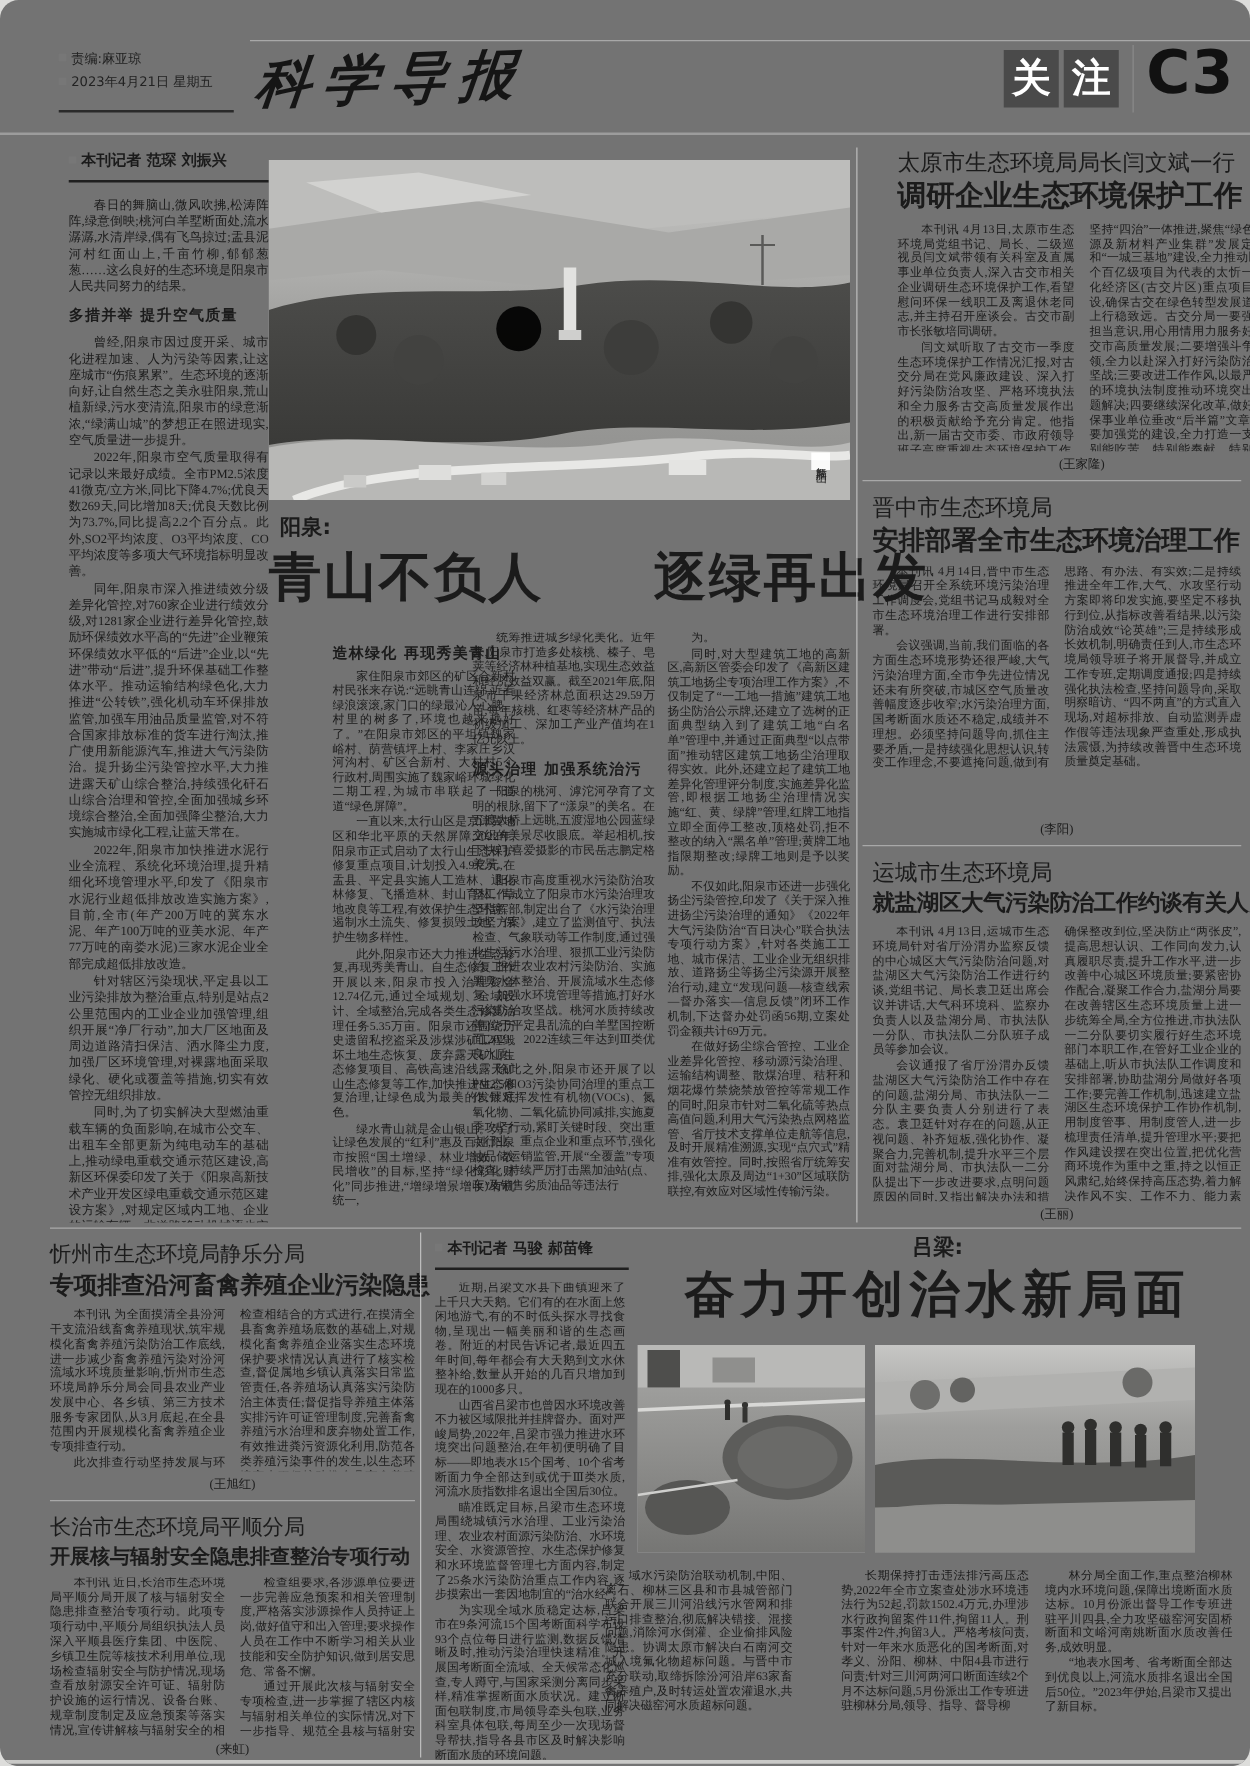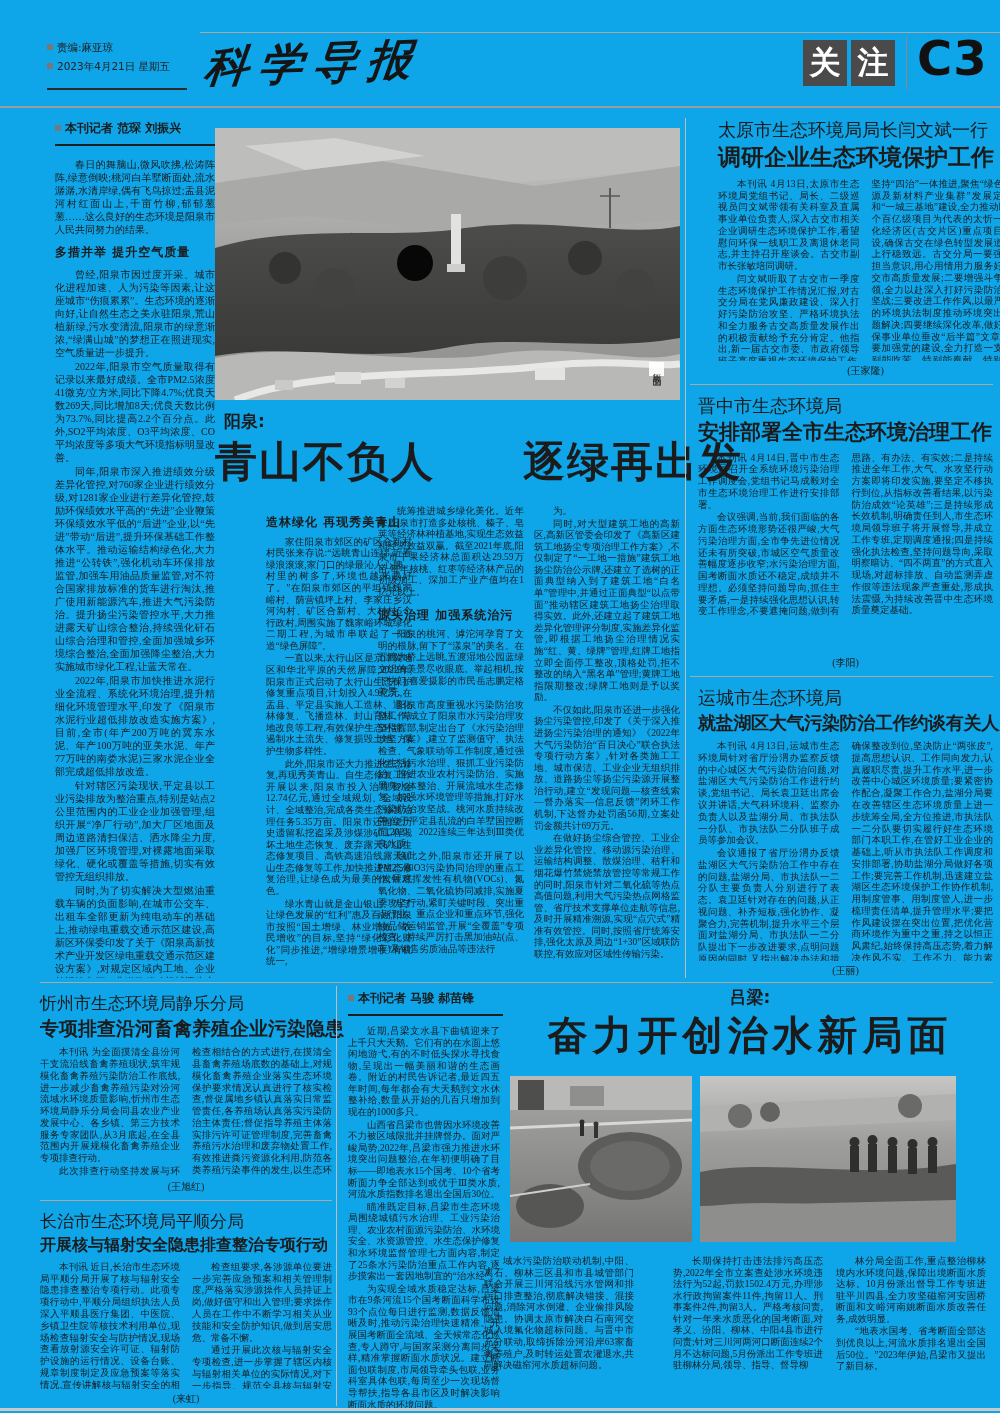--- a/index.html
+++ b/index.html
@@ -1,17 +1,17 @@
 <!DOCTYPE html>
 <html><head>
 <meta charset="utf-8">
 <style>
   html,body{margin:0;padding:0;background:#dddddb;}
-  #page{position:relative;width:1000px;height:1413px;margin:0 auto;background:#0ea5e9;
-        font-family:"Liberation Serif","DejaVu Serif",serif;color:#1b1b1b;overflow:hidden;}
+  #page{position:relative;width:1000px;height:1413px;margin:0 auto;background:#737373;
+        font-family:"Liberation Serif","DejaVu Serif",serif;color:#1b1b1b;overflow:hidden;border-radius:15px;}
   .abs{position:absolute;}
   .rule{background:#a8a8a8;}
   .sans{font-family:"DejaVu Sans","Liberation Sans",sans-serif;}
 
   
   .editor-block{font-size:10.5px;line-height:1.85;color:#222;}
   .editor-block .ln{display:block;white-space:nowrap;}
   .sq{display:inline-block;width:6px;height:6px;background:#777;margin-right:4px;vertical-align:1px;}
   .masthead{font-family:"DejaVu Serif","Liberation Serif",serif;font-style:italic;font-weight:700;
             font-size:44px;letter-spacing:10px;transform:skewX(-8deg) rotate(-2deg);color:#151515;}

